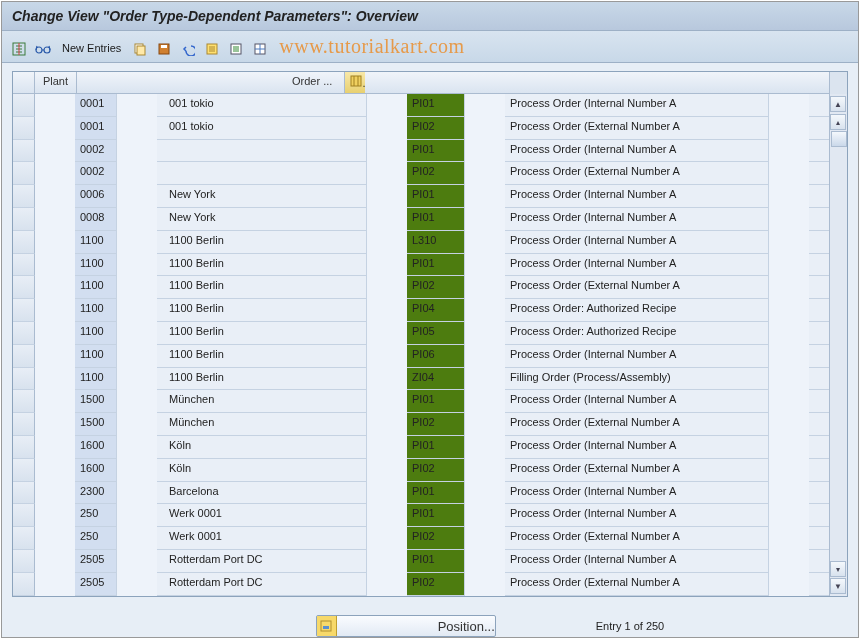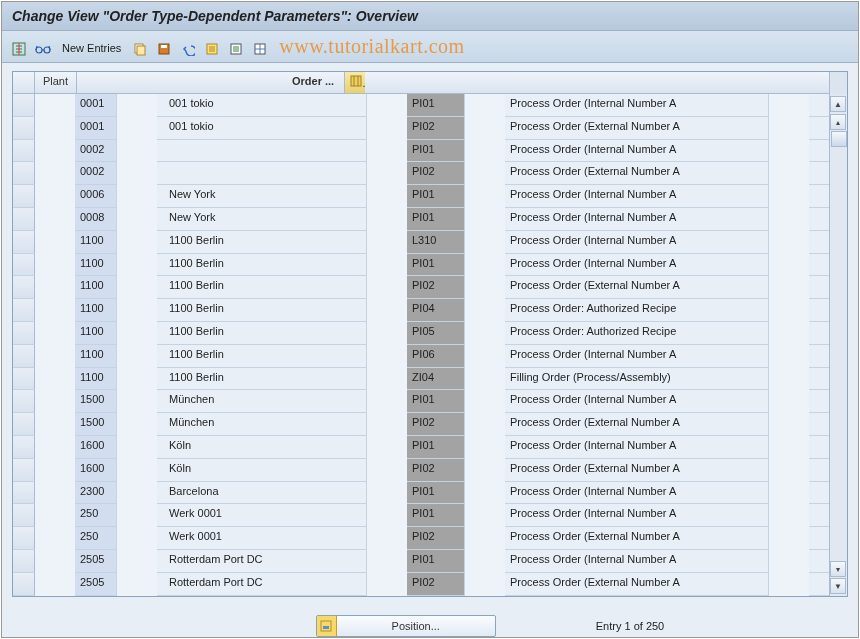--- a/index.html
+++ b/index.html
@@ -88,21 +88,21 @@
       padding: 3px 5px;
       font-size: 11px;
       color: #333;
       overflow: hidden;
       white-space: nowrap;
       text-overflow: ellipsis;
     }
     .gh-sel { width: 22px; }
     .gh-plant { width: 42px; text-align: center; }
     .gh-name { width: 210px; margin-top: 40px; }
-    .gh-order { width: 58px; font-weight: bold; }
+    .gh-order { width: 58px; }
     .gh-desc { flex: 1; }
     .gh-conf { width: 20px; border-right:none; background: linear-gradient(to bottom,#f8e8a8,#e8d070); text-align:center; }
     .grid-body { flex:1; overflow:hidden; }
     .row {
       display: flex;
       height: 22.8px;
       background: #eef3fa;
       gap: 40px;
     }
     .cell {
@@ -111,21 +111,21 @@
       padding: 3px 5px;
       font-size: 11px;
       overflow: hidden;
       white-space: nowrap;
       color: #222;
       background: #e9eff7;
     }
     .cell-sel { width:22px; background: linear-gradient(to bottom,#e8eef6,#d8e2ee); border-right:1px solid #aabbd0;}
     .cell-plant { width:42px; background:#d2def0; }
     .cell-name { width:210px;padding-left:12px; }
-    .cell-order { width:58px; background:#a3a3a3; }
+    .cell-order { width:58px; background:#4d7c0f; }
     .cell-desc { flex:1; }
     .vscroll {
       width: 18px;
       background: #dbe4ef;
       border-left: 1px solid #aabbd0;
       position: relative;
     }
     .vsb-bg { position:absolute; top:22px; bottom:0; left:0; right:0; background:#e1e8f2;}
     .vsb-btn { width:16px; height:16px; background: linear-gradient(to bottom,#f4f8fc,#d8e2ee); border:1px solid #aabbd0; margin:1px auto; display:flex; align-items:center; justify-content:center; font-size:8px; color:#445; cursor:pointer;}
     .vsb-top { position:absolute; top:23px; left:0;}
@@ -153,21 +153,21 @@
       height: 22px;
       margin-left: 120px;
     }
     .pos-icon {
       width:20px; height:20px;
       background: #f7d96a;
       border-right:1px solid #c0a030;
       display:flex; align-items:center; justify-content:center;
       font-size:10px;
     }
-    .pos-label { flex:1; text-align:center; font-size:11px; }
+    .pos-label { flex:1; text-align:right; font-size:13px; }
     .entry-txt { font-size:11px; color:#222; margin-left: 60px;}
   </style>
 </head>
 <body>
 
 <div class="window">
 
   <div class="title-bar">Change View "Order Type-Dependent Parameters": Overview</div>
 
   <div class="toolbar">

